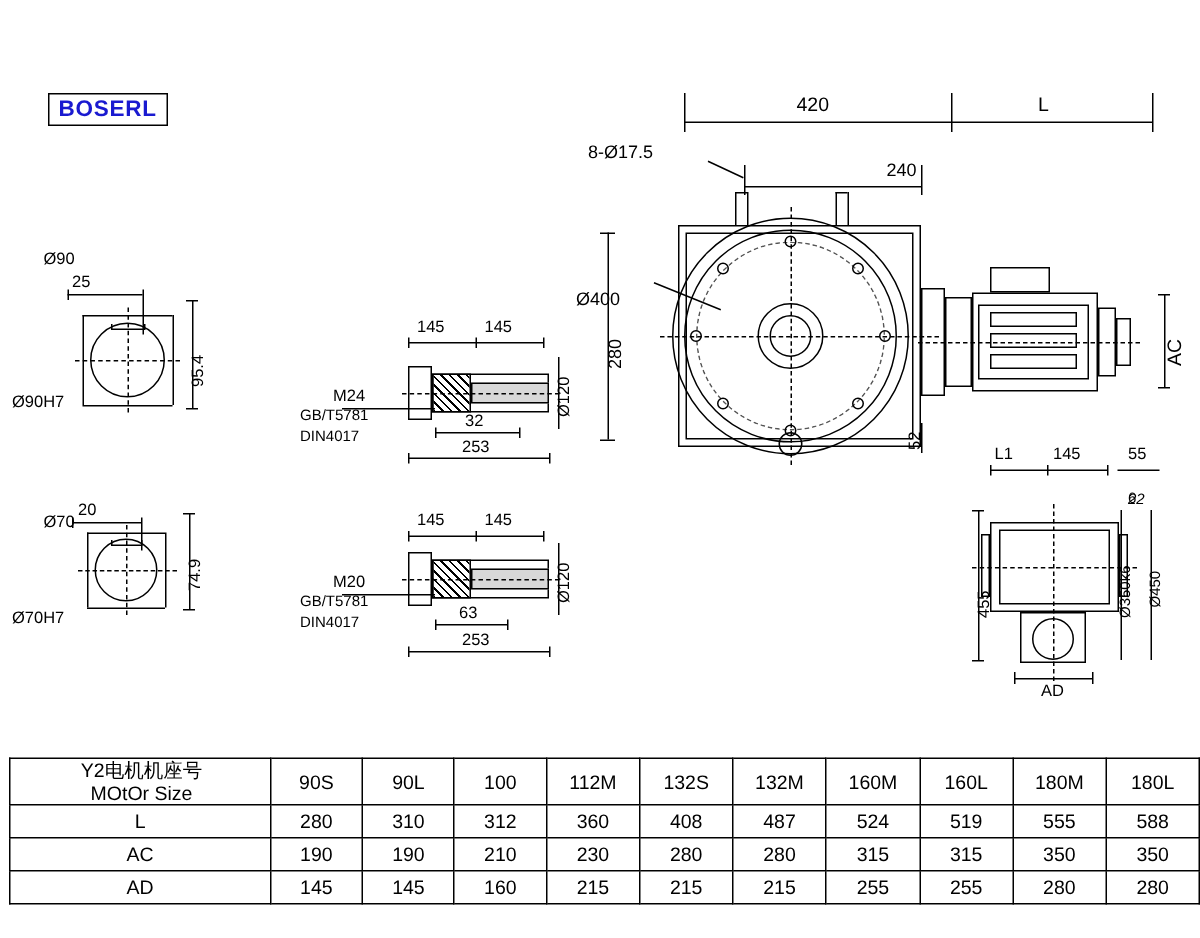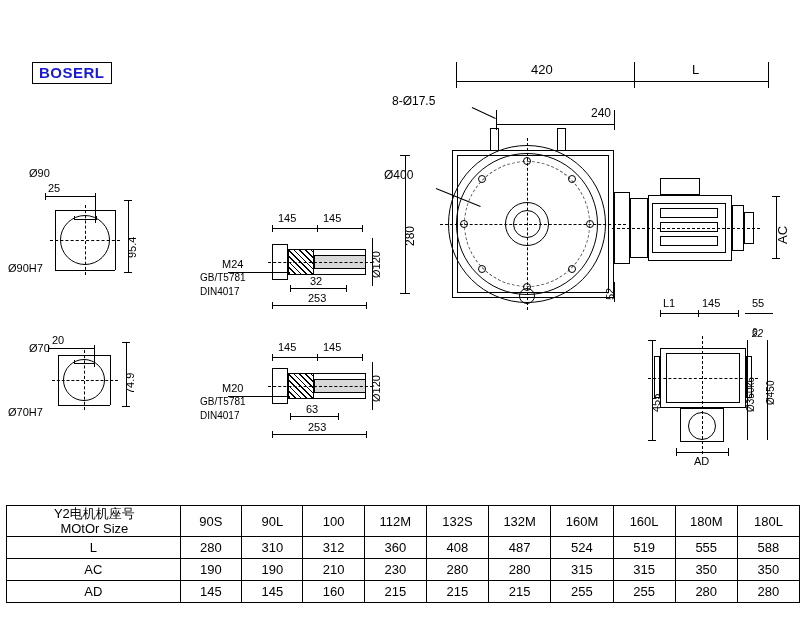--- a/index.html
+++ b/index.html
@@ -278,21 +278,21 @@
     <div class="lbl" style="left:692px; top:62px; font-size:13px;">L</div>
 
     <div class="ln hln" style="left:496px; top:124px; width:118px;"></div>
     <div class="ln vln" style="left:496px; top:110px; height:20px;"></div>
     <div class="ln vln" style="left:614px; top:110px; height:20px;"></div>
     <div class="lbl" style="left:555px; top:106px; font-size:12px;margin-left:36px;">240</div>
 
     <div class="lbl" style="left:392px; top:94px; font-size:12px;">8-Ø17.5</div>
     <div class="ln hln" style="left:472px; top:107px; width:26px; transform:rotate(25deg); transform-origin:left center;"></div>
 
-    <div class="lbl" style="left:384px; top:168px; font-size:12px;text-align:right;">Ø400</div>
+    <div class="lbl" style="left:384px; top:192px; font-size:12px;text-align:right;">Ø400</div>
     <div class="ln hln" style="left:436px; top:188px; width:48px; transform:rotate(22deg); transform-origin:left center;"></div>
 
     <div class="rect" style="left:452px; top:150px; width:162px; height:148px;"></div>
     <div class="rect" style="left:457px; top:155px; width:152px; height:138px;"></div>
     <div class="circ" style="left:448px; top:145px; width:158px; height:158px;"></div>
     <div class="circ" style="left:456px; top:153px; width:142px; height:142px;"></div>
     <div class="circ" style="left:505px; top:202px; width:44px; height:44px;"></div>
     <div class="circ" style="left:513px; top:210px; width:28px; height:28px;"></div>
     <div class="dash-h" style="left:440px; top:224px; width:186px;"></div>
     <div class="dash-v" style="left:527px; top:138px; height:172px;"></div>

